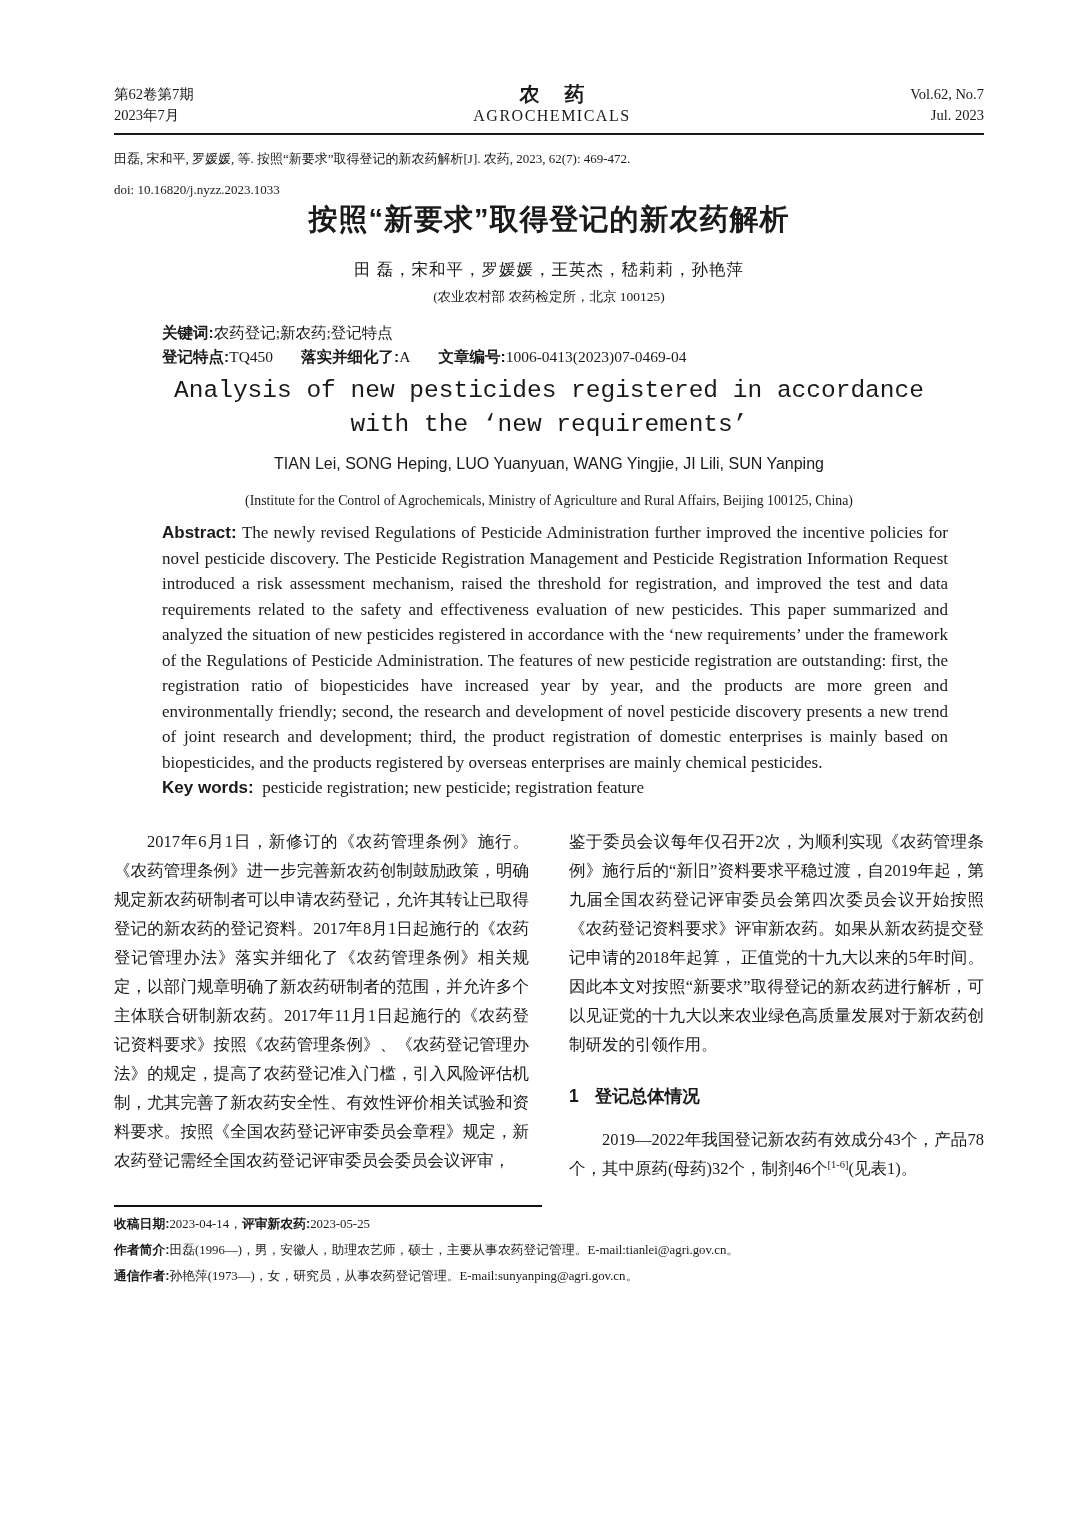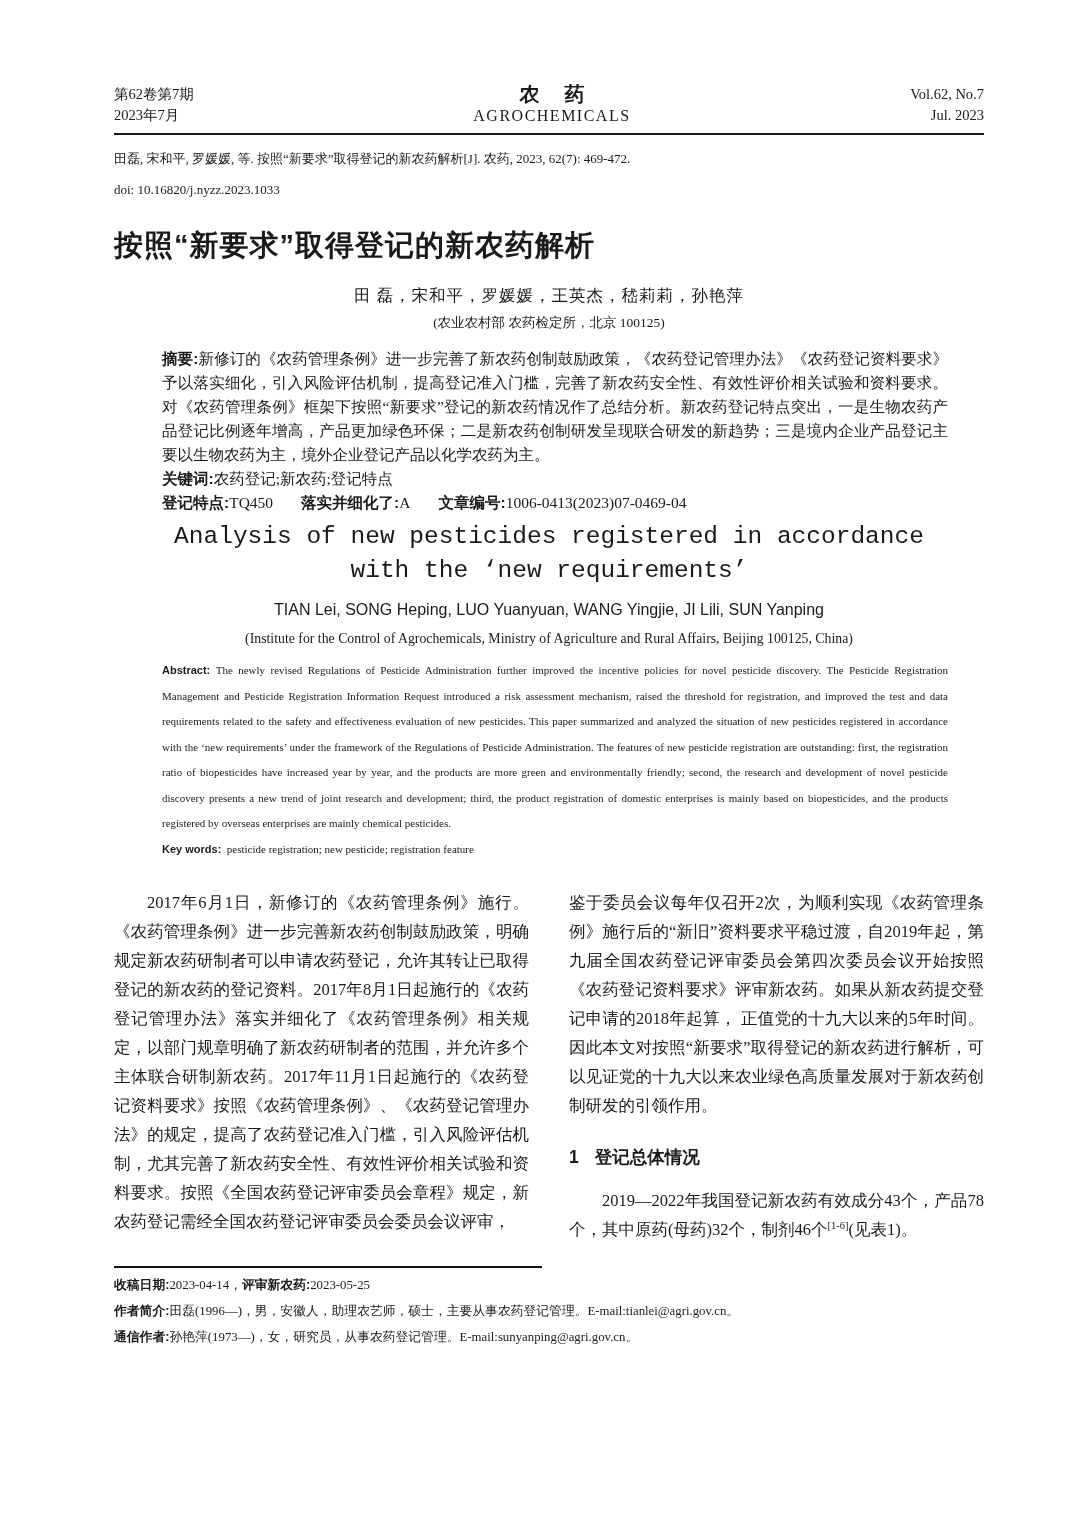--- a/index.html
+++ b/index.html
@@ -33,21 +33,21 @@
   .runhead .col-r { text-align: right; }
   .journal-cn { font-size: 20px; letter-spacing: 10px; padding-left: 10px; }
   .journal-en { font-size: 16px; letter-spacing: 1.5px; }
 
   
   .cite-block { margin-top: 14px; font-size: 13px; line-height: 20px; }
   .cite-doi { margin-top: 11px; }
 
   
   .title-cn {
-    margin-top: 26px;
+    text-align: center;
     font-size: 29px;
     font-weight: bold;
     letter-spacing: 1px;
   }
   .authors-cn { margin-top: 19px; text-align: center; font-size: 16.5px; letter-spacing: 1px; }
   .affil-cn { margin-top: 7px; text-align: center; font-size: 13.5px; }
 
   
   .meta-block {
     margin: 15px 36px 0 48px;
@@ -60,26 +60,26 @@
 
   
   .title-en {
     margin-top: 5px;
     text-align: center;
     font-size: 24.5px;
     line-height: 34px;
     font-family: Liberation Mono, monospace;
   }
   .authors-en { margin-top: 13px; text-align: center; font-size: 16px; font-family: "Liberation Sans","DejaVu Sans",sans-serif; }
-  .affil-en { margin-top: 12px; text-align: center; font-size: 13.8px; }
+  .affil-en { margin-top: 20px; text-align: center; font-size: 13.8px; }
 
   
   .en-abs {
     margin: 11px 36px 0 48px;
-    font-size: 11px;
+    font-size: 17px;
     line-height: 25.5px;
     text-align: justify;
   }
   .en-abs .lbl { font-family: "Liberation Sans","DejaVu Sans",sans-serif; font-weight: bold; }
 
   
   .body-cols {
     display: flex;
     gap: 40px;
     margin-top: 26px;
@@ -135,21 +135,20 @@
   <div class="cite-block">
     <div>田磊, 宋和平, 罗媛媛, 等. 按照“新要求”取得登记的新农药解析[J]. 农药, 2023, 62(7): 469-472.</div>
     <div class="cite-doi">doi: 10.16820/j.nyzz.2023.1033</div>
   </div>
 
   <h1 class="title-cn sans">按照“新要求”取得登记的新农药解析</h1>
   <div class="authors-cn">田  磊，宋和平，罗媛媛，王英杰，嵇莉莉，孙艳萍</div>
   <div class="affil-cn">(农业农村部 农药检定所，北京 100125)</div>
 
   <div class="meta-block">
-    <p><span class="b sans">摘要:</span><span>新修订的《农药管理条例》进一步完善了新农药创制鼓励政策，《农药登记管理办法》《农药登记资料要求》予以落实细化，引入风险评估机制，提高登记准入门槛，完善了新农药安全性、有效性评价相关试验和资料要求。对《农药管理条例》框架下按照“新要求”登记的新农药情况作了总结分析。新农药登记特点突出，一是生物农药产品登记比例逐年增高，产品更加绿色环保；二是新农药创制研发呈现联合研发的新趋势；三是境内企业产品登记主要以生物农药为主，境外企业登记产品以化学农药为主。</span></p>
     <p><span class="b sans">关键词:</span><span>农药登记;新农药;登记特点</span></p>
     <p class="cls-line"><span class="pair"><span class="b sans">登记特点:</span><span>TQ450</span></span><span class="pair"><span class="b sans">落实并细化了:</span><span>A</span></span><span class="pair"><span class="b sans">文章编号:</span><span>1006-0413(2023)07-0469-04</span></span></p>
   </div>
 
   <div class="title-en">
     <div>Analysis of new pesticides registered in accordance</div>
     <div>with the ‘new requirements’</div>
   </div>
   <div class="authors-en">TIAN Lei, SONG Heping, LUO Yuanyuan, WANG Yingjie, JI Lili, SUN Yanping</div>
   <div class="affil-en">(Institute for the Control of Agrochemicals, Ministry of Agriculture and Rural Affairs, Beijing 100125, China)</div>

